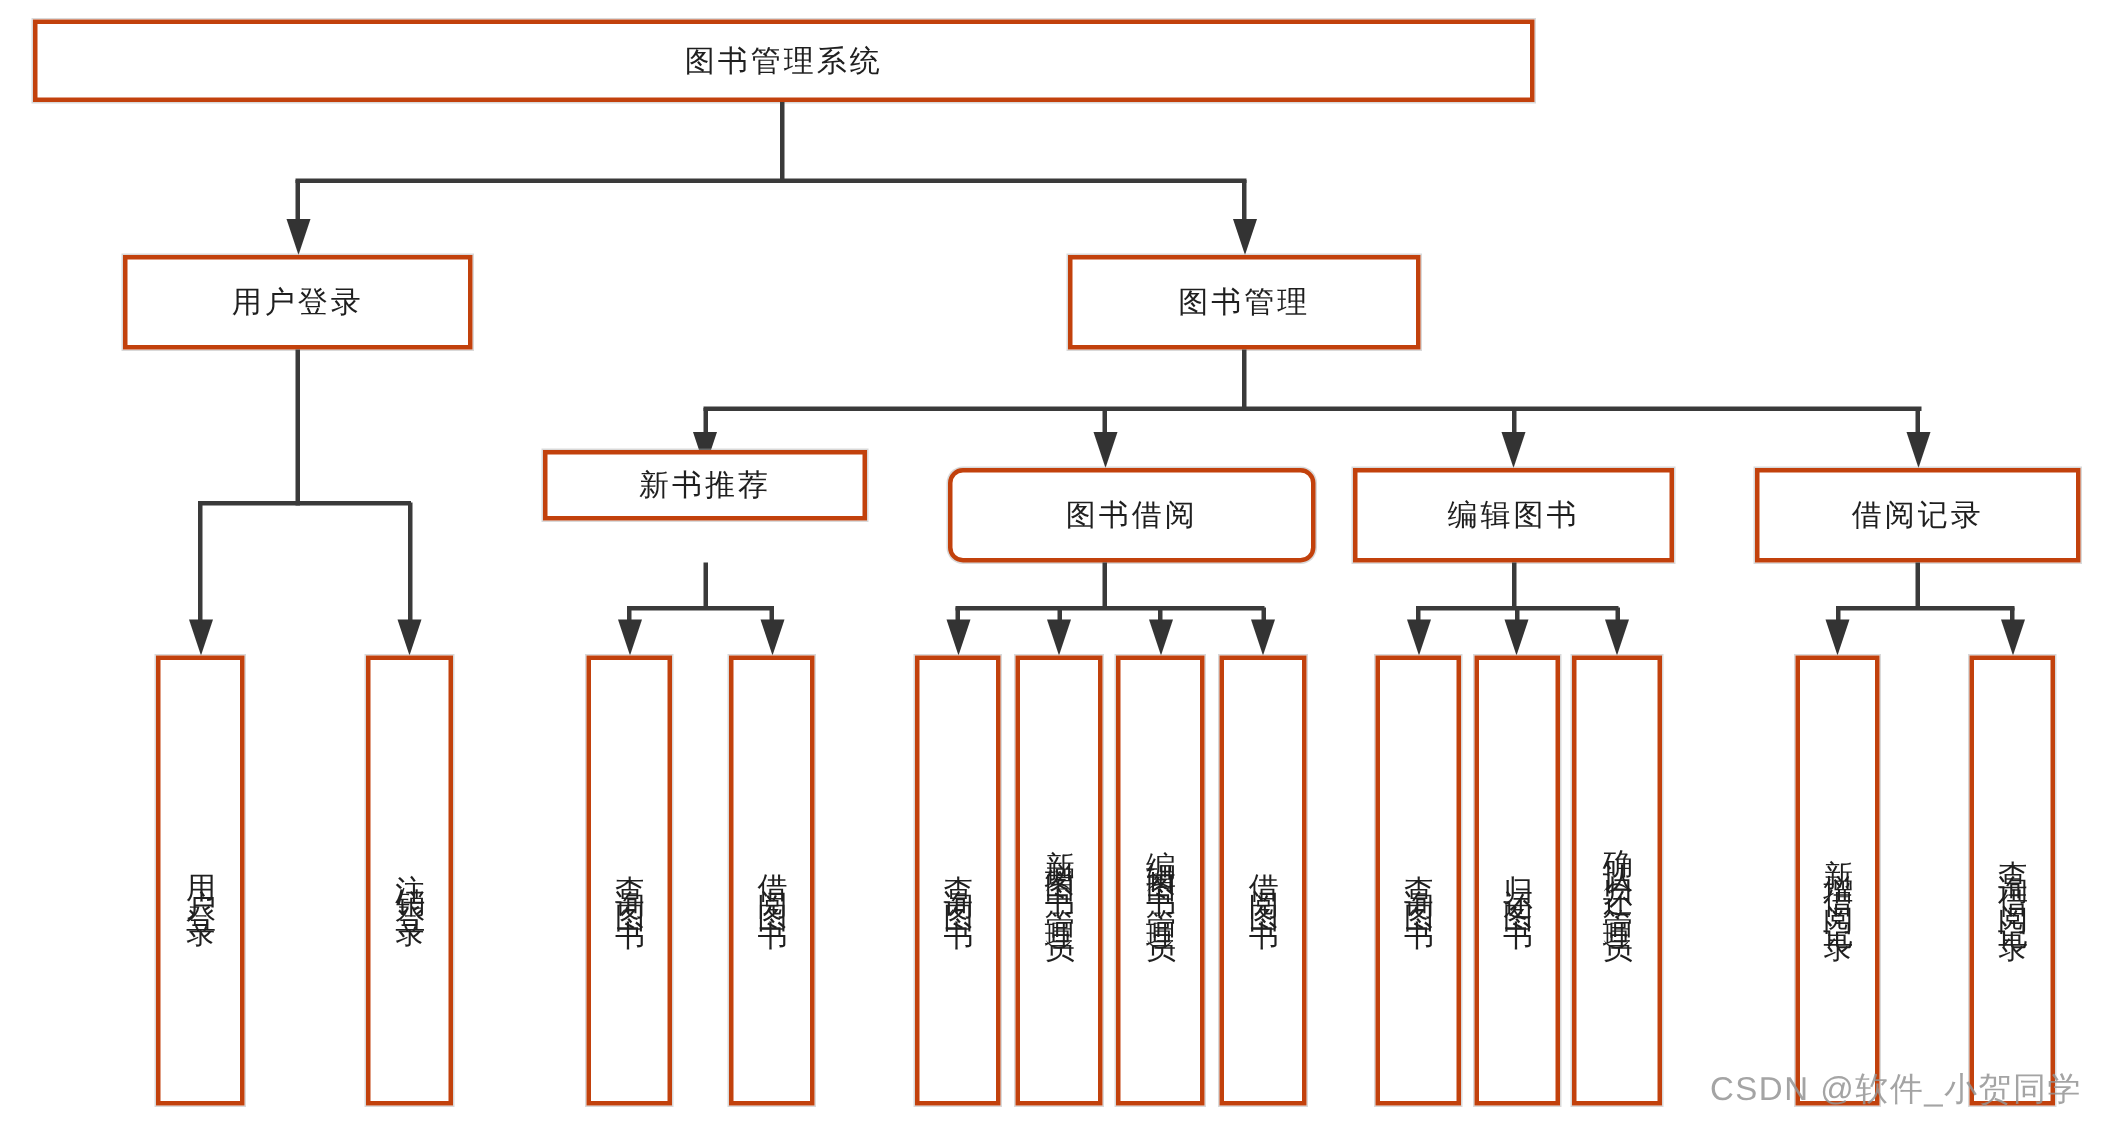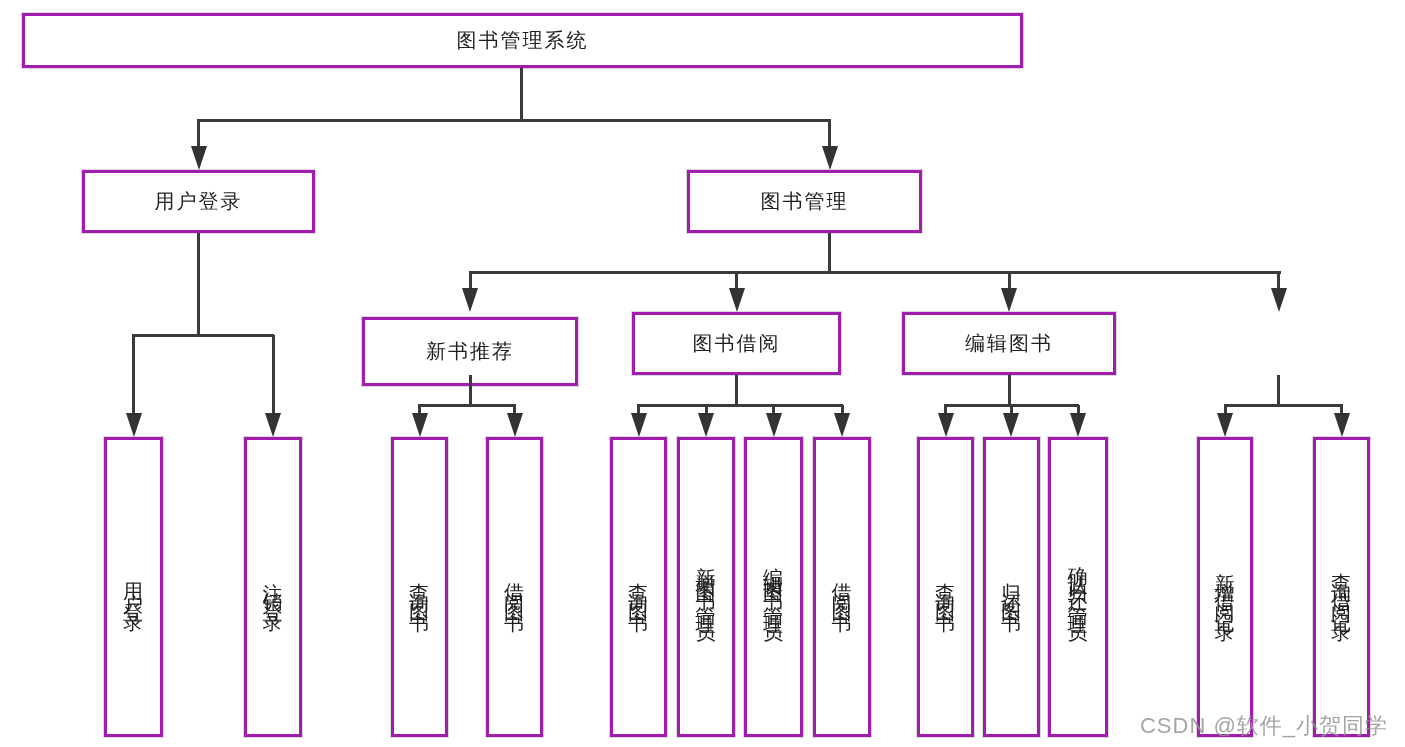--- a/index.html
+++ b/index.html
@@ -10,21 +10,21 @@
   #canvas {
     position: relative;
     width: 1405px;
     height: 747px;
     background: #ffffff;
     overflow: hidden;
   }
   .box {
     position: absolute;
     box-sizing: border-box;
-    border: 3px solid #a21caf;
+    border: 3px solid #c2410c;
     background: #ffffff;
     display: flex;
     align-items: center;
     justify-content: center;
     box-shadow: 0 0 0 1px rgba(170,170,170,0.45);
   }
   .box .hlabel {
     font-size: 20px;
     color: #1f1f1f;
     letter-spacing: 2px;
@@ -75,21 +75,21 @@
   <div class="line" style="left:519.5px; top:68px; width:3px; height:53px;"></div>
   <div class="line" style="left:197px; top:118.5px; width:634px; height:3px;"></div>
   <div class="line" style="left:197px; top:120px; width:3px; height:30px;"></div>
   <div class="arrow" style="left:190.5px; top:146px;"></div>
   <div class="line" style="left:828px; top:120px; width:3px; height:30px;"></div>
   <div class="arrow" style="left:821.5px; top:146px;"></div>
 
   <div class="box" style="left:82px; top:170px; width:233px; height:63px;">
     <span class="hlabel">用户登录</span>
   </div>
-  <div class="box" style="left:687px; top:170px; width:235px; height:63px;">
+  <div class="box" style="left:712px; top:170px; width:235px; height:63px;">
     <span class="hlabel">图书管理</span>
   </div>
 
   <div class="line" style="left:197px; top:233px; width:3px; height:104px;"></div>
   <div class="line" style="left:132px; top:334px; width:142px; height:3px;"></div>
   <div class="line" style="left:132px; top:335px; width:3px; height:82px;"></div>
   <div class="arrow" style="left:125.5px; top:413px;"></div>
   <div class="line" style="left:271.5px; top:335px; width:3px; height:82px;"></div>
   <div class="arrow" style="left:265px; top:413px;"></div>
 
@@ -97,28 +97,31 @@
   <div class="line" style="left:468.5px; top:270.5px; width:812px; height:3px;"></div>
   <div class="line" style="left:468.5px; top:272px; width:3px; height:22px;"></div>
   <div class="arrow" style="left:462px; top:288px;"></div>
   <div class="line" style="left:735px; top:272px; width:3px; height:22px;"></div>
   <div class="arrow" style="left:728.5px; top:288px;"></div>
   <div class="line" style="left:1007.5px; top:272px; width:3px; height:22px;"></div>
   <div class="arrow" style="left:1001px; top:288px;"></div>
   <div class="line" style="left:1277px; top:272px; width:3px; height:22px;"></div>
   <div class="arrow" style="left:1270.5px; top:288px;"></div>
 
-  <div class="box" style="left:362px; top:317px; width:216px; height:69px;text-align:right;">
+  <div class="box" style="left:362px; top:300px; width:216px; height:47px;text-align:right;">
     <span class="hlabel">新书推荐</span>
   </div>
-  <div class="box" style="left:632px; top:312px; width:209px; height:63px;">
+  <div class="box" style="left:632px; top:312px; width:245px; height:63px;border-radius:10px;">
     <span class="hlabel">图书借阅</span>
   </div>
   <div class="box" style="left:902px; top:312px; width:214px; height:63px;">
     <span class="hlabel">编辑图书</span>
+  </div>
+  <div class="box" style="left:1170px; top:312px; width:217px; height:63px;">
+    <span class="hlabel">借阅记录</span>
   </div>
 
   <div class="line" style="left:468.5px; top:375px; width:3px; height:31px;"></div>
   <div class="line" style="left:418px; top:403.5px; width:98px; height:3px;"></div>
   <div class="line" style="left:418px; top:405px; width:3px; height:12px;"></div>
   <div class="arrow" style="left:411.5px; top:413px;"></div>
   <div class="line" style="left:513px; top:405px; width:3px; height:12px;"></div>
   <div class="arrow" style="left:506.5px; top:413px;"></div>
 
   <div class="line" style="left:735px; top:375px; width:3px; height:31px;"></div>

